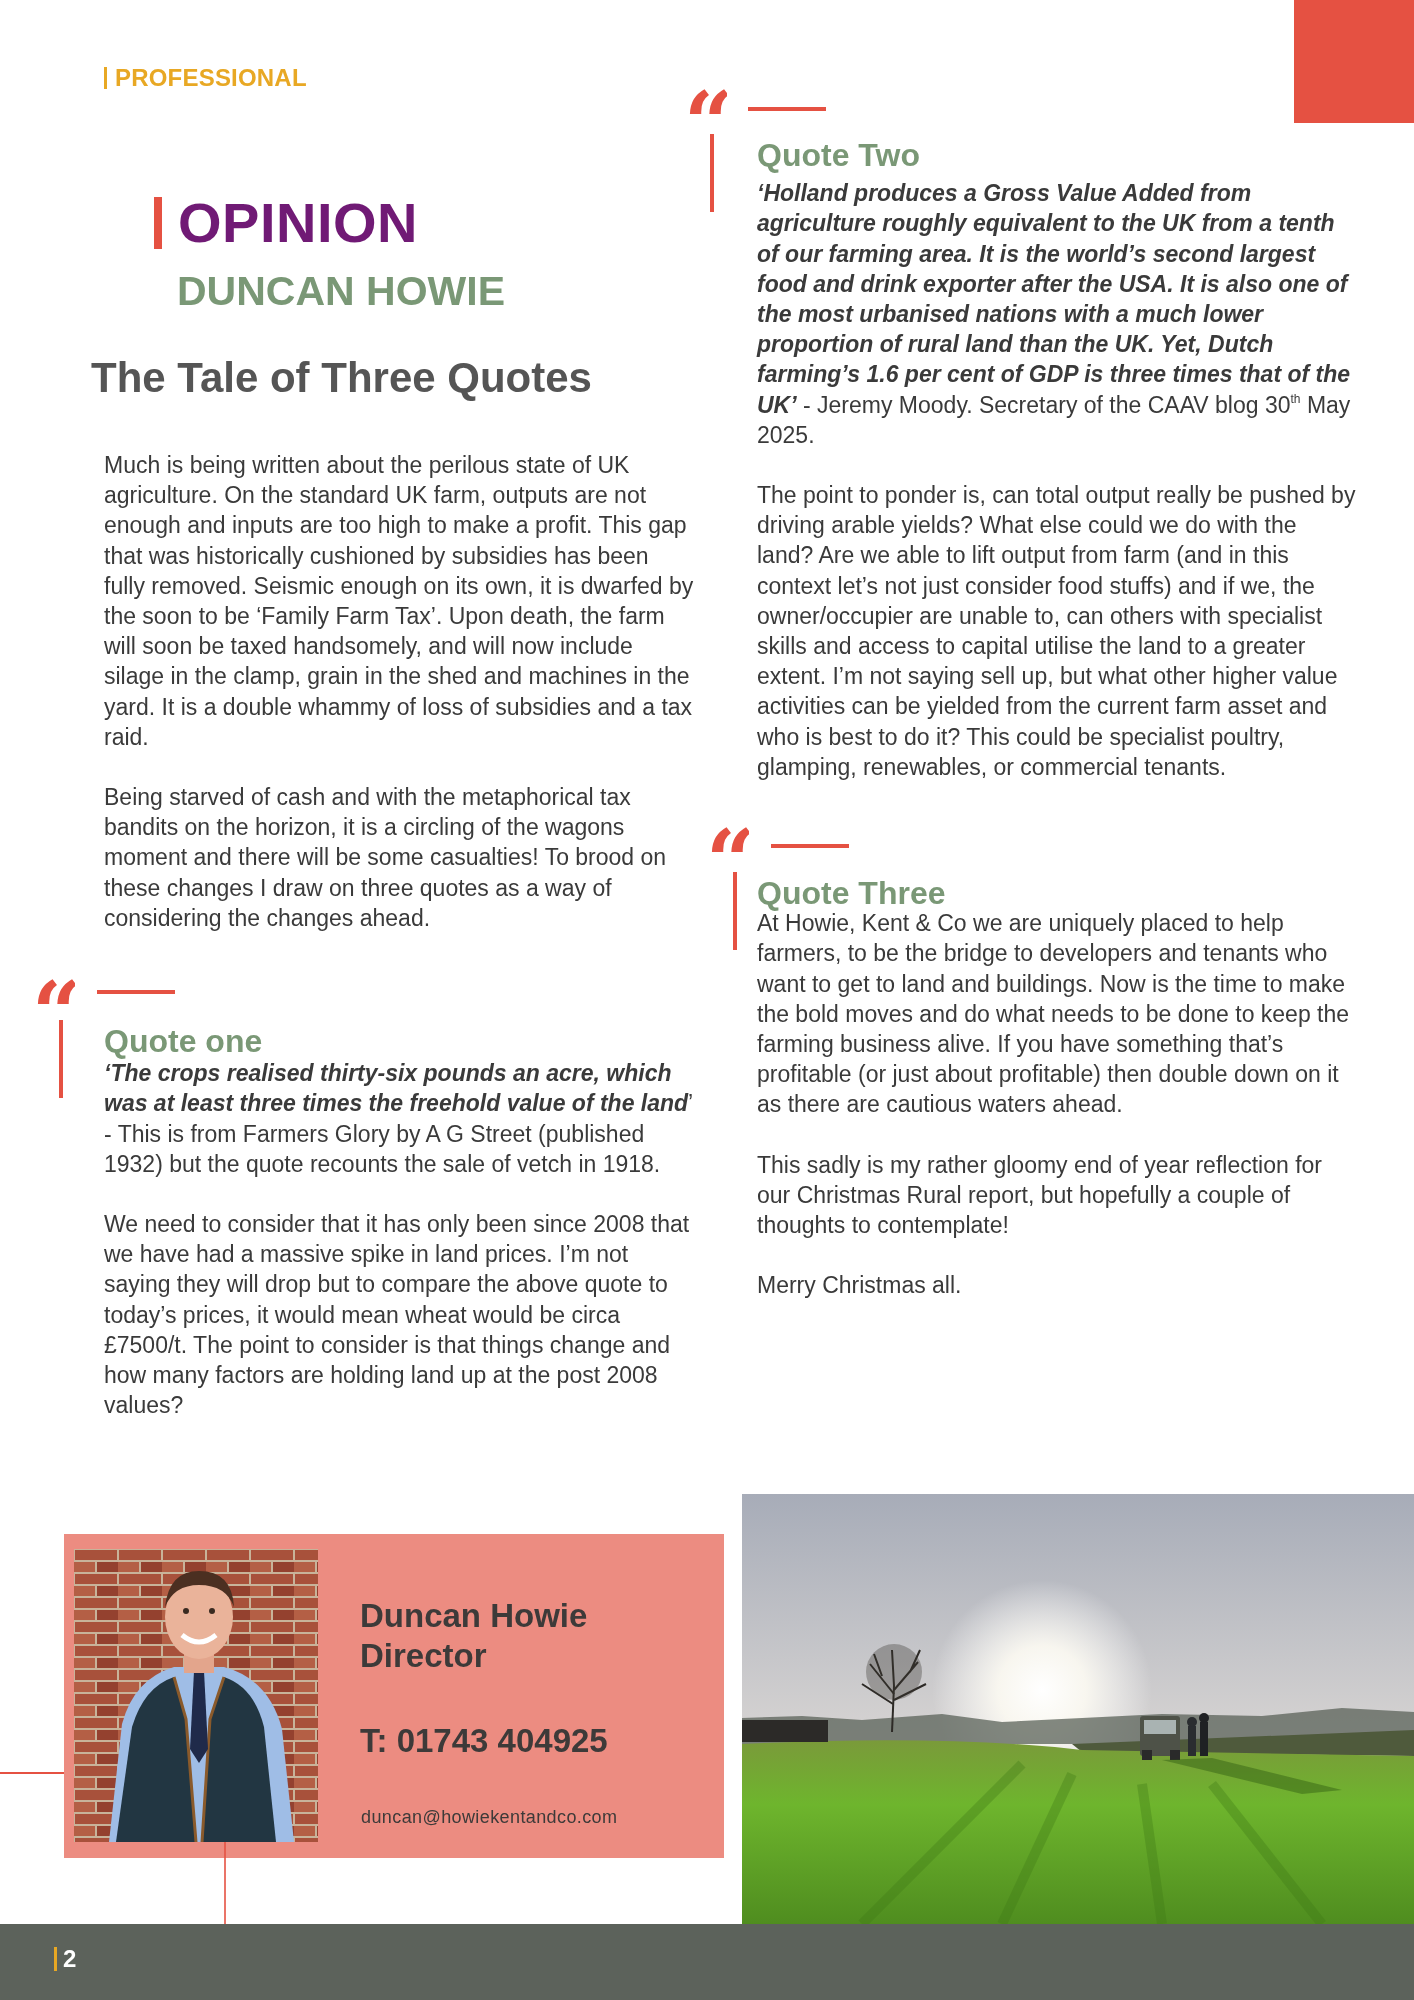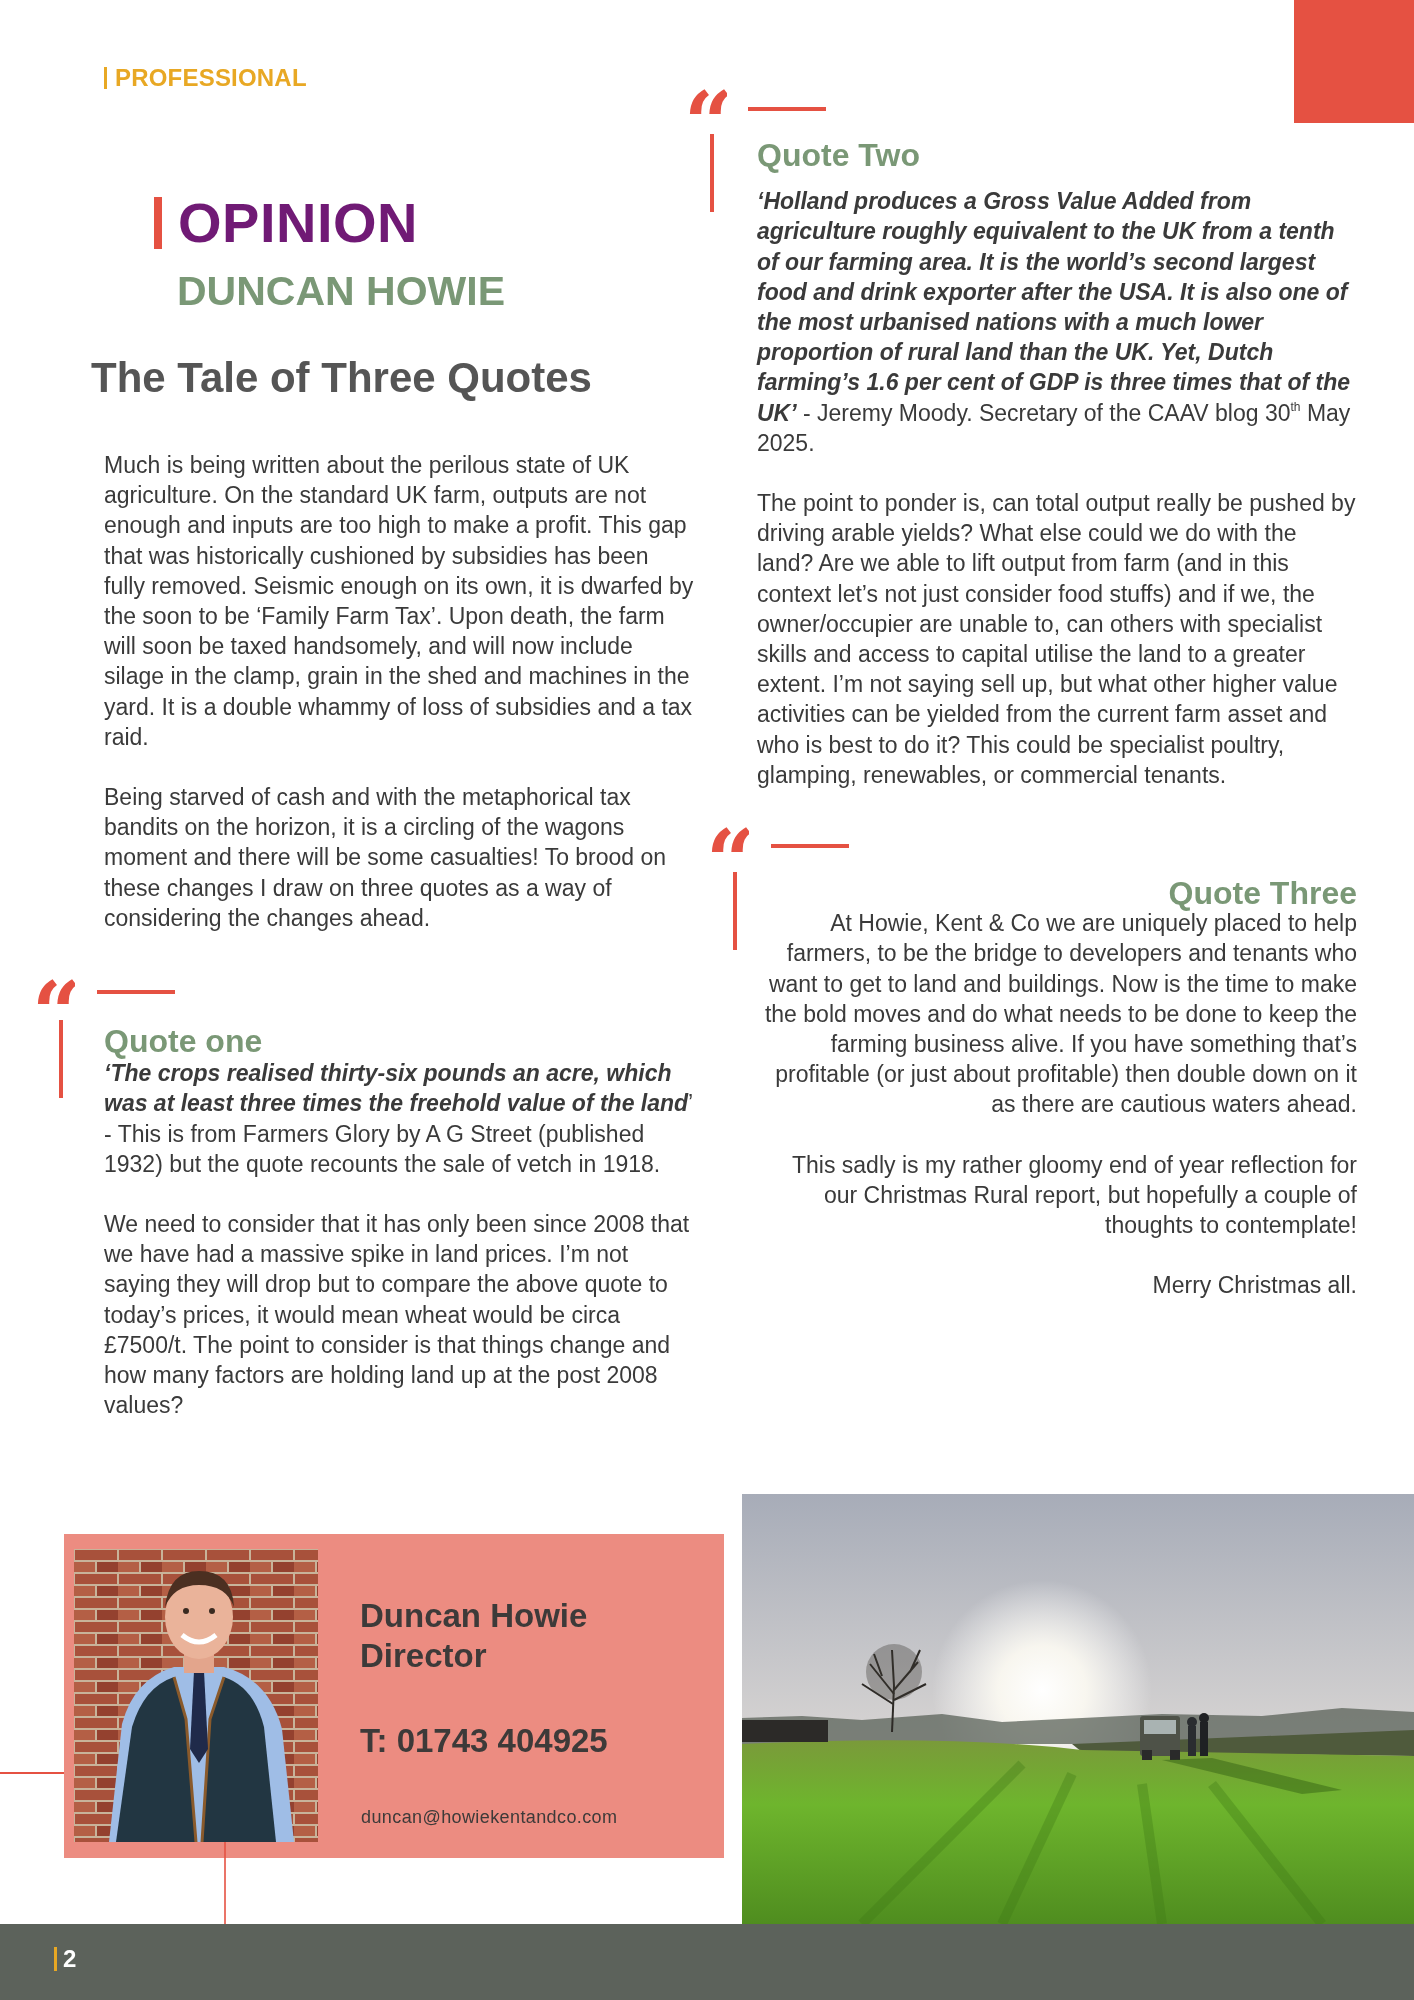--- a/index.html
+++ b/index.html
@@ -86,34 +86,34 @@
   <p>We need to consider that it has only been since 2008 that we have had a massive spike in land prices. I’m not saying they will drop but to compare the above quote to today’s prices, it would mean wheat would be circa £7500/t. The point to consider is that things change and how many factors are holding land up at the post 2008 values?</p>
 </div>
 
 <div class="abs q-mark" style="left:684px; top:88px;">
     <span>“</span>
   </div>
 <div class="abs q-dash" style="left:748px; top:107px;"></div>
 <div class="abs q-vbar" style="left:710px; top:134px; height:78px;"></div>
 
 <div class="abs body-text" style="left:757px; top:140px; width:600px;">
-  <div class="q-heading" style="margin-bottom:16px;">Quote Two</div>
+  <div class="q-heading" style="margin-bottom:8px;">Quote Two</div>
   <p>
     <em>‘Holland produces a Gross Value Added from agriculture roughly equivalent to the UK from a tenth of our farming area. It is the world’s second largest food and drink exporter after the USA. It is also one of the most urbanised nations with a much lower proportion of rural land than the UK. Yet, Dutch farming’s 1.6 per cent of GDP is three times that of the UK’</em><span> - Jeremy Moody. Secretary of the CAAV blog 30</span><sup>th</sup><span> May 2025.</span>
   </p>
   <p>The point to ponder is, can total output really be pushed by driving arable yields? What else could we do with the land? Are we able to lift output from farm (and in this context let’s not just consider food stuffs) and if we, the owner/occupier are unable to, can others with specialist skills and access to capital utilise the land to a greater extent. I’m not saying sell up, but what other higher value activities can be yielded from the current farm asset and who is best to do it? This could be specialist poultry, glamping, renewables, or commercial tenants.</p>
 </div>
 
 <div class="abs q-mark" style="left:706px; top:826px;">
     <span>“</span>
   </div>
 <div class="abs q-dash" style="left:771px; top:844px;"></div>
 <div class="abs q-vbar" style="left:733px; top:872px; height:78px;"></div>
 
-<div class="abs body-text" style="left:757px; top:878px; width:600px;text-align:right;">
+<div class="abs body-text" style="left:757px; top:878px; width:600px;">
   <div class="q-heading" style="margin-bottom:0;">Quote Three</div>
   <p>At Howie, Kent &amp; Co we are uniquely placed to help farmers, to be the bridge to developers and tenants who want to get to land and buildings. Now is the time to make the bold moves and do what needs to be done to keep the farming business alive. If you have something that’s profitable (or just about profitable) then double down on it as there are cautious waters ahead.</p>
   <p>This sadly is my rather gloomy end of year reflection for our Christmas Rural report, but hopefully a couple of thoughts to contemplate!</p>
   <p>Merry Christmas all.</p>
 </div>
 
 <div class="abs thin-h-line"></div>
 <div class="abs contact-card"></div>
 
 <div class="abs portrait" title="Portrait of Duncan Howie in front of a brick wall">

